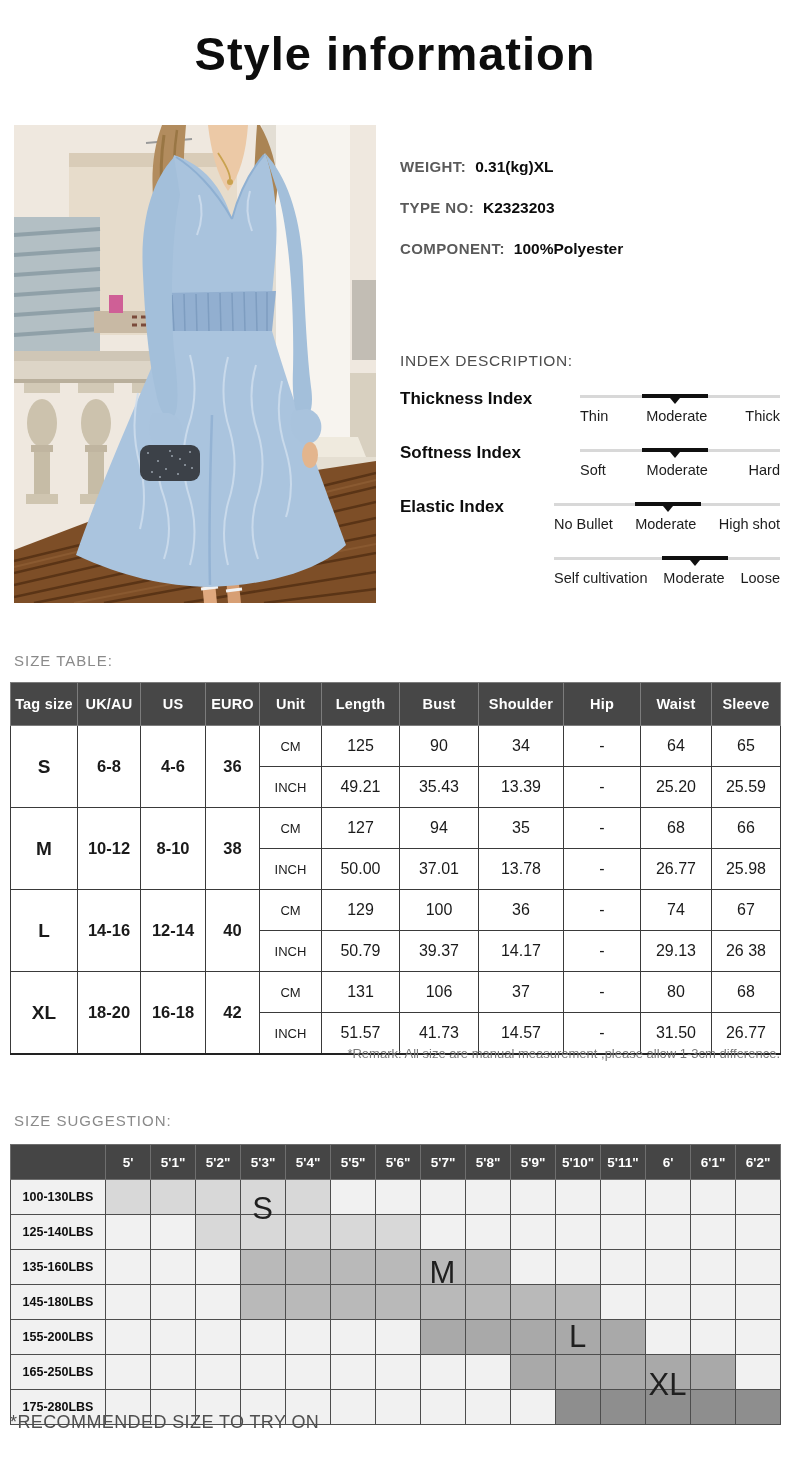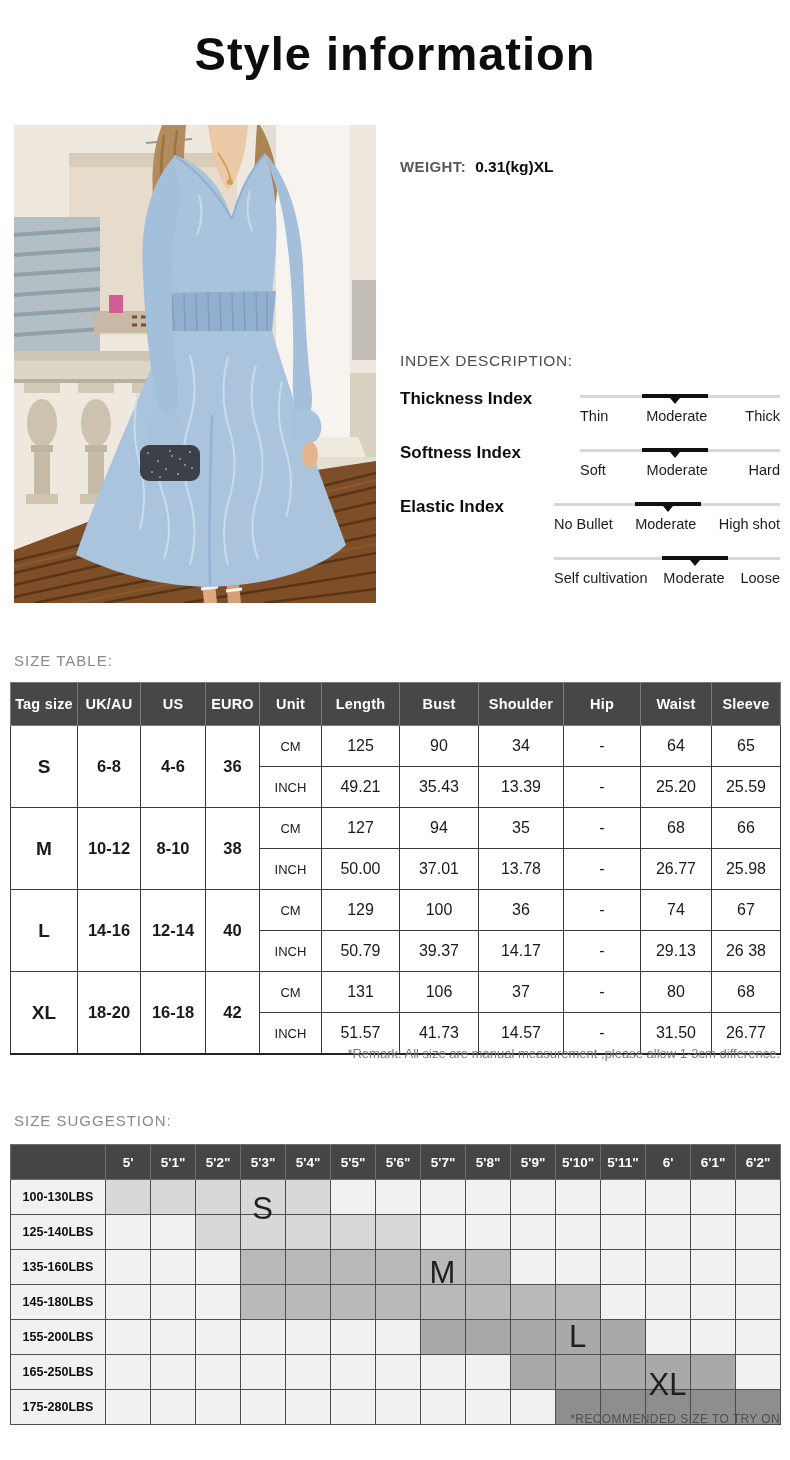--- a/index.html
+++ b/index.html
@@ -49,21 +49,21 @@
 
   
   .sg-heading{top:1112px;}
   .sg-wrap{position:absolute;left:10px;top:1144px;width:770px;height:258px;}
   .sg-table{width:770px;border-collapse:collapse;table-layout:fixed;}
   .sg-table th{background:#454545;color:#fff;font-size:13.5px;font-weight:700;height:32px;border:1px solid #6e6e6e;}
   .sg-table td{height:32px;border:1px solid #4d4d4d;background:#f1f1f1;}
   .sg-table td.wlabel{font-size:12.5px;font-weight:700;color:#0d0d0d;text-align:center;background:#f1f1f1;}
   .size-letter{position:absolute;transform:translate(-50%,-50%);font-size:31px;font-weight:400;color:#1f1f1f;
                line-height:1;pointer-events:none;}
-  .footnote{position:absolute;left:10px;top:1412px;width:770px;text-align:right;font-size:12px;
+  .footnote{position:absolute;left:10px;top:1412px;width:770px;font-size:18px;
             color:#4f4f4f;letter-spacing:.4px;}
 </style>
 </head>
 <body>
 
 <div class="page">
 
   <div class="title">Style information</div>
 
   <div class="photo">
@@ -206,20 +206,22 @@
       </g>
 
       <path d="M251,28 C275,54 287,96 289,142 C291,186 293,230 297,262 C300,282 296,294 288,294 C280,291 278,268 279,244 C280,200 278,120 264,68 Z" fill="#a3bfda"></path>
       <path d="M279,286 C274,300 278,314 290,319 C302,320 309,310 307,298 C305,289 298,284 292,284 Z" fill="#a9c3dd"></path>
       <ellipse cx="296" cy="330" rx="8" ry="13" fill="#e3b58d"></ellipse>
     </svg>
   </div>
 
   <div class="fields">
       <div class="field"><span class="flabel">WEIGHT:</span><span class="fvalue">0.31(kg)XL</span></div>
+      <div class="field"><span class="flabel">TYPE NO:</span><span class="fvalue">K2323203</span></div>
+      <div class="field"><span class="flabel">COMPONENT:</span><span class="fvalue">100%Polyester</span></div>
     </div>
 
   <div class="idx-heading">INDEX DESCRIPTION:</div>
   <div class="idx-list">
       <div class="idx-row">
         <div class="idx-name">Thickness Index</div>
         <div class="idx-slider">
           <div class="track-wrap">
             <div class="track">
               <div class="bar"></div>

